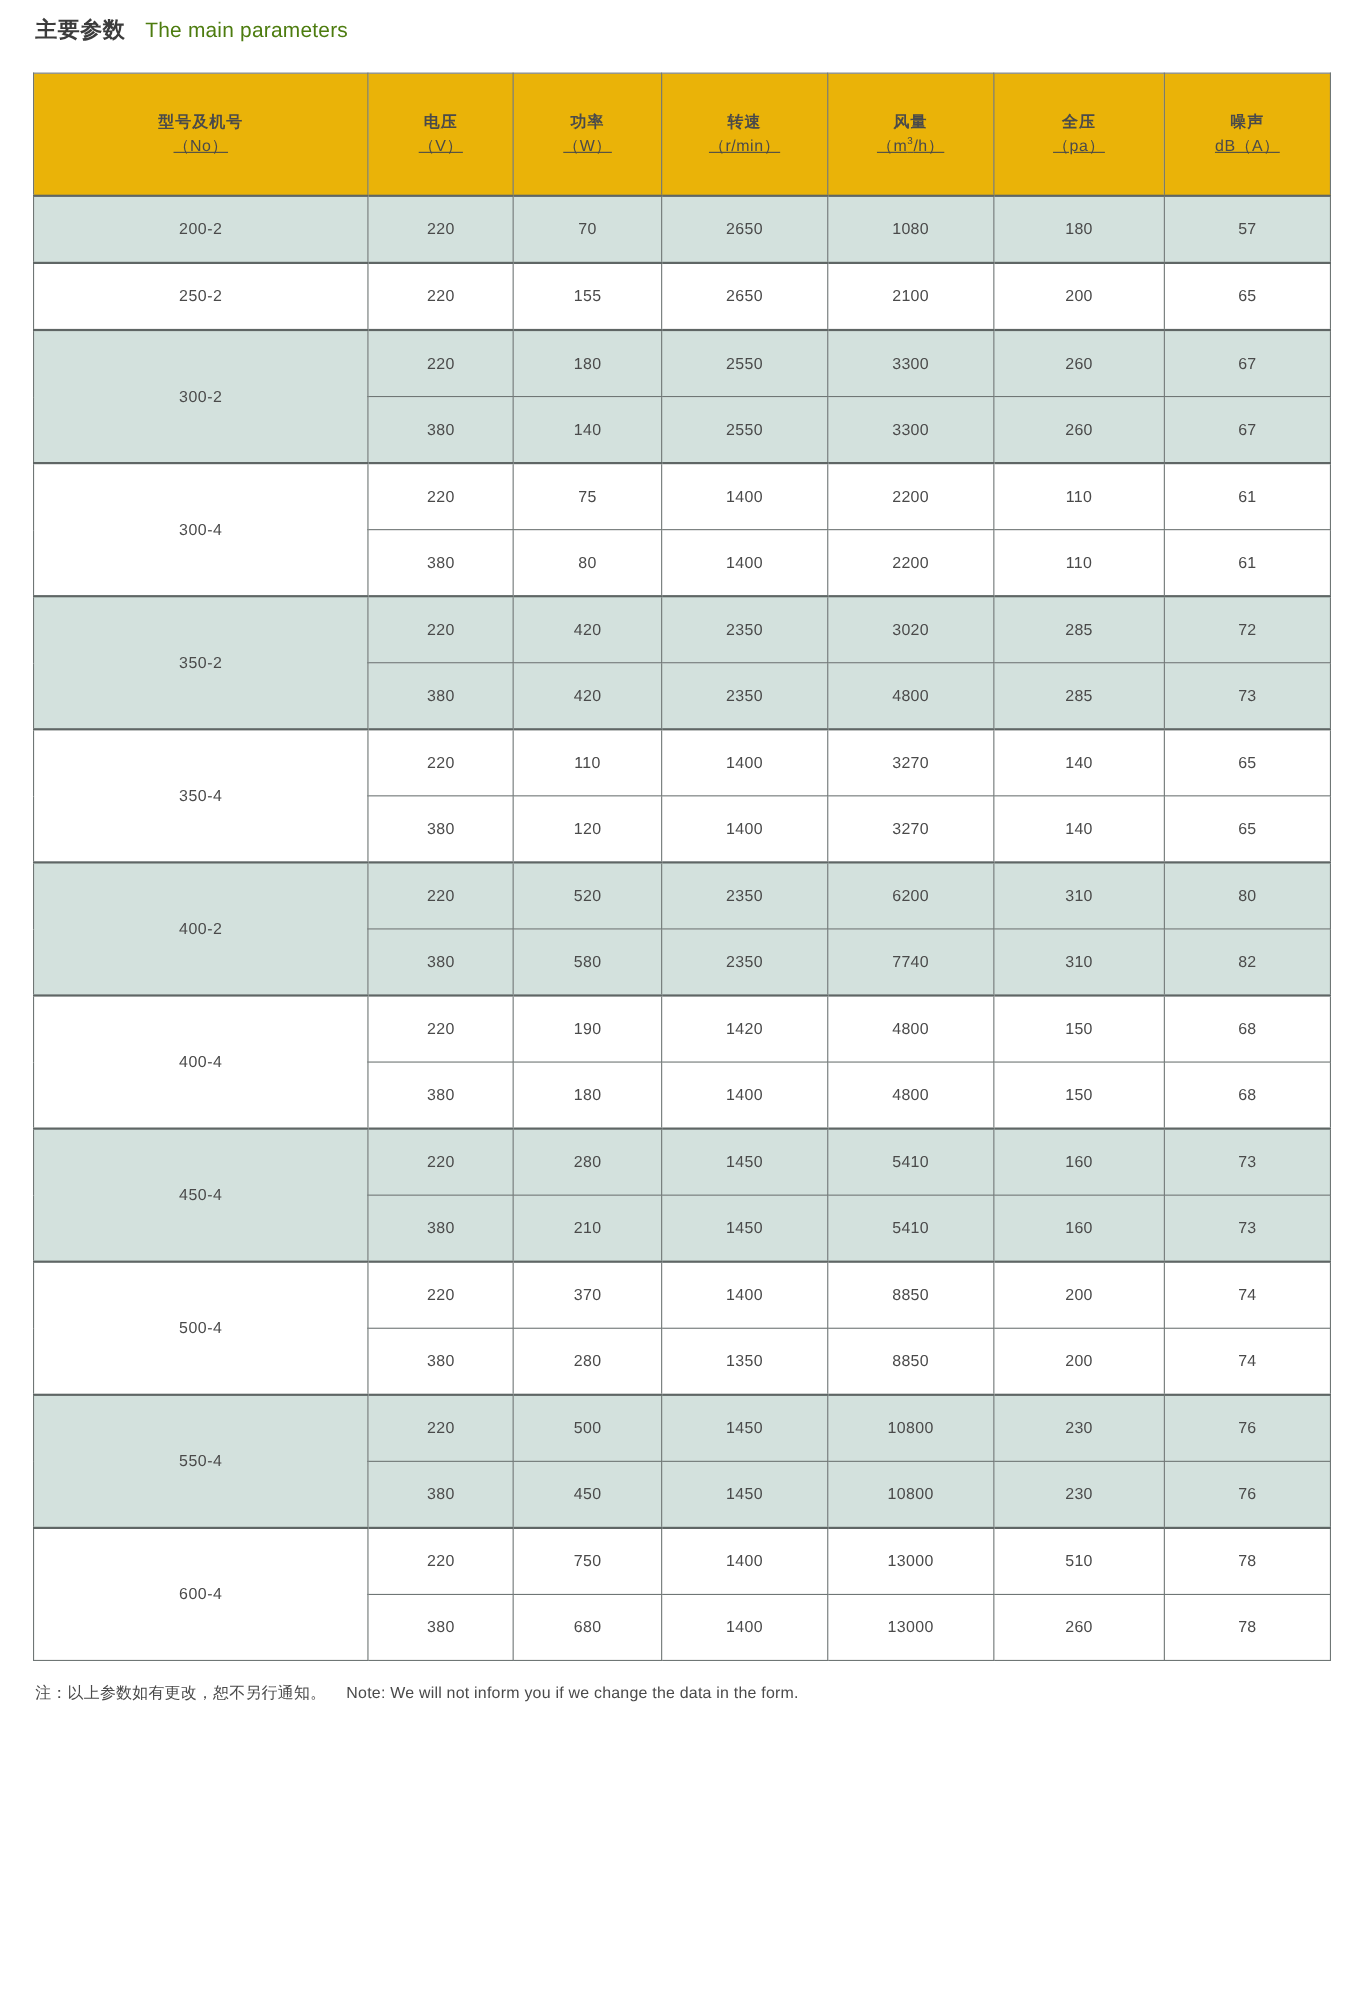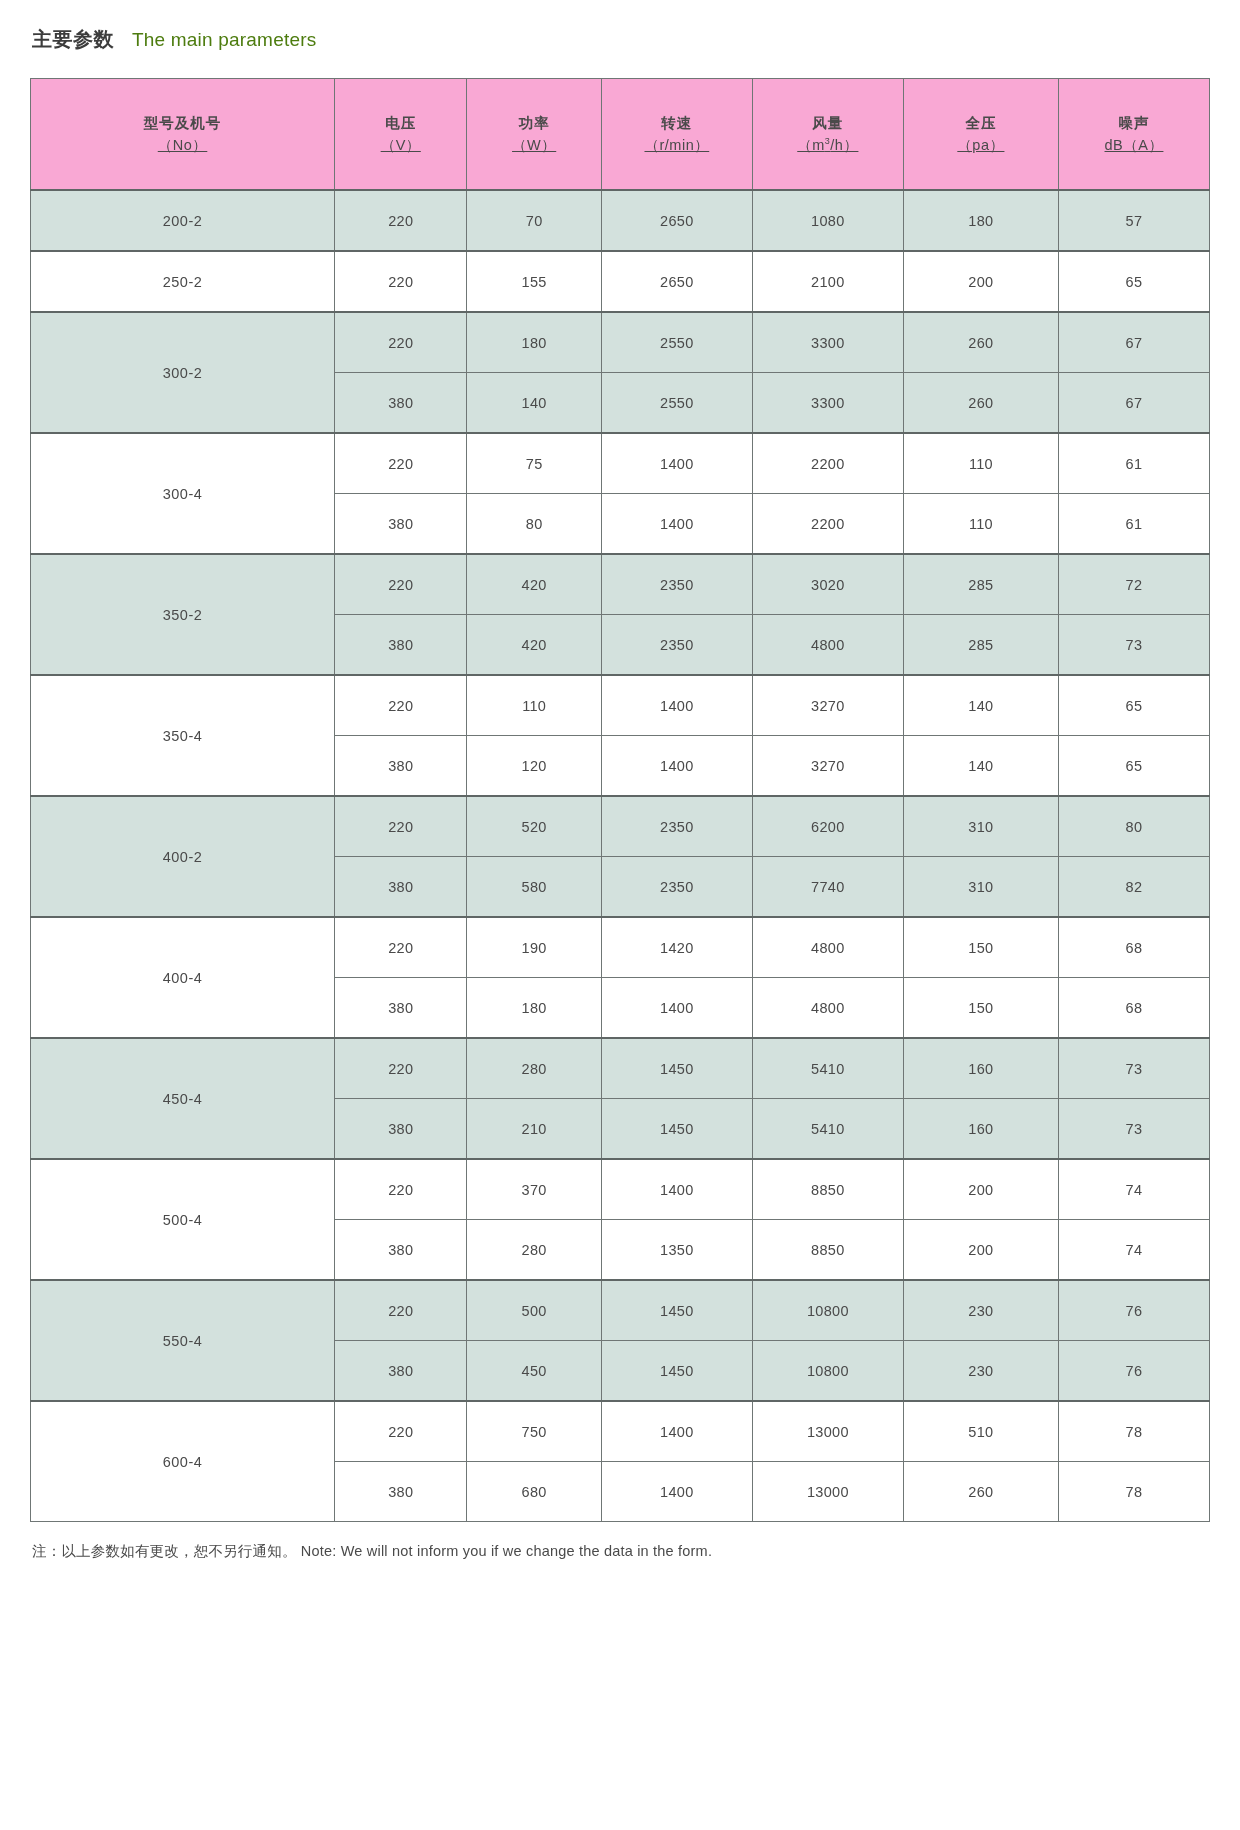--- a/index.html
+++ b/index.html
@@ -12,21 +12,21 @@
     height: 1830px;
     font-family: "Liberation Sans", "DejaVu Sans", sans-serif;
     color: #3a3a3a;
     position: relative;
     overflow: hidden;
   }
   .page {
     width: 1240px;
     height: 1404px;
     box-sizing: border-box;
-    padding: 26px 30px 0 30px;
+    padding: 14px 30px 0 30px;
     position: relative;
   }
   
   .title-bar {
     display: flex;
     align-items: baseline;
     gap: 18px;
     padding-left: 2px;
     margin-bottom: 22px;
     height: 30px;
@@ -52,21 +52,21 @@
   }
   table.spec th, table.spec td {
     border: 1px solid #6f7675;
     text-align: center;
     vertical-align: middle;
     font-size: 14.5px;
     color: #4a4a4a;
     padding: 0;
   }
   thead th {
-    background: #f9a8d4;
+    background: #eab308;
     color: #ffffff;
     height: 110px;
     border: 1px solid #0f7a66;
     border-bottom: 1px solid #5b6160;
     font-weight: normal;
     line-height: 1.55;
   }
   thead th .h-cn {
     display: block;
     font-size: 14.5px;
@@ -109,21 +109,21 @@
     border-top: 2px solid #5f6665;
   }
   
   .foot-note {
     margin-top: 20px;
     padding-left: 2px;
     font-size: 14.5px;
     color: #4a4a4a;
     letter-spacing: 0.2px;
   }
-  .foot-note .note-cn { }
+  .foot-note .note-cn { margin-right: 14px; }
 </style>
 </head>
 <body>
 
 <div class="page">
 
   <div class="title-bar">
     <span class="title-cn">主要参数</span>
     <span class="title-en">The main parameters</span>
   </div>

